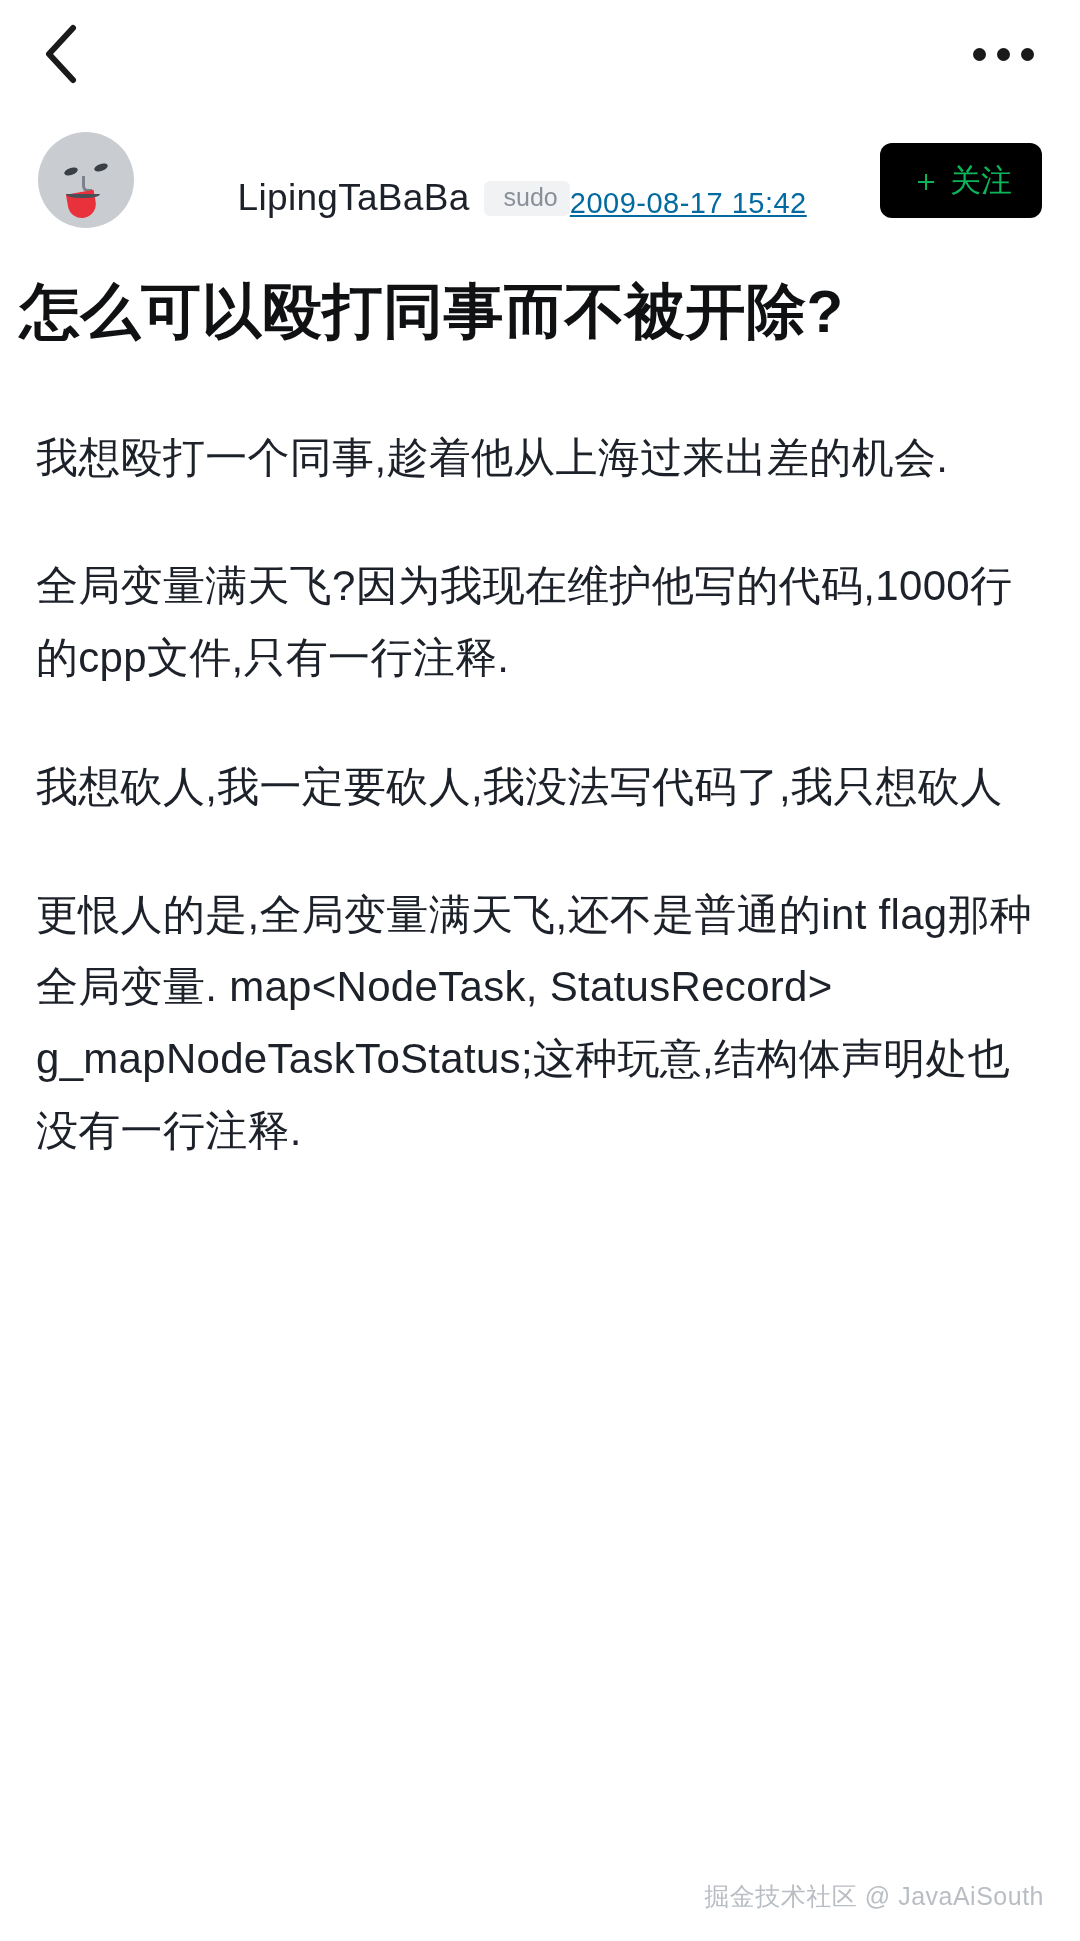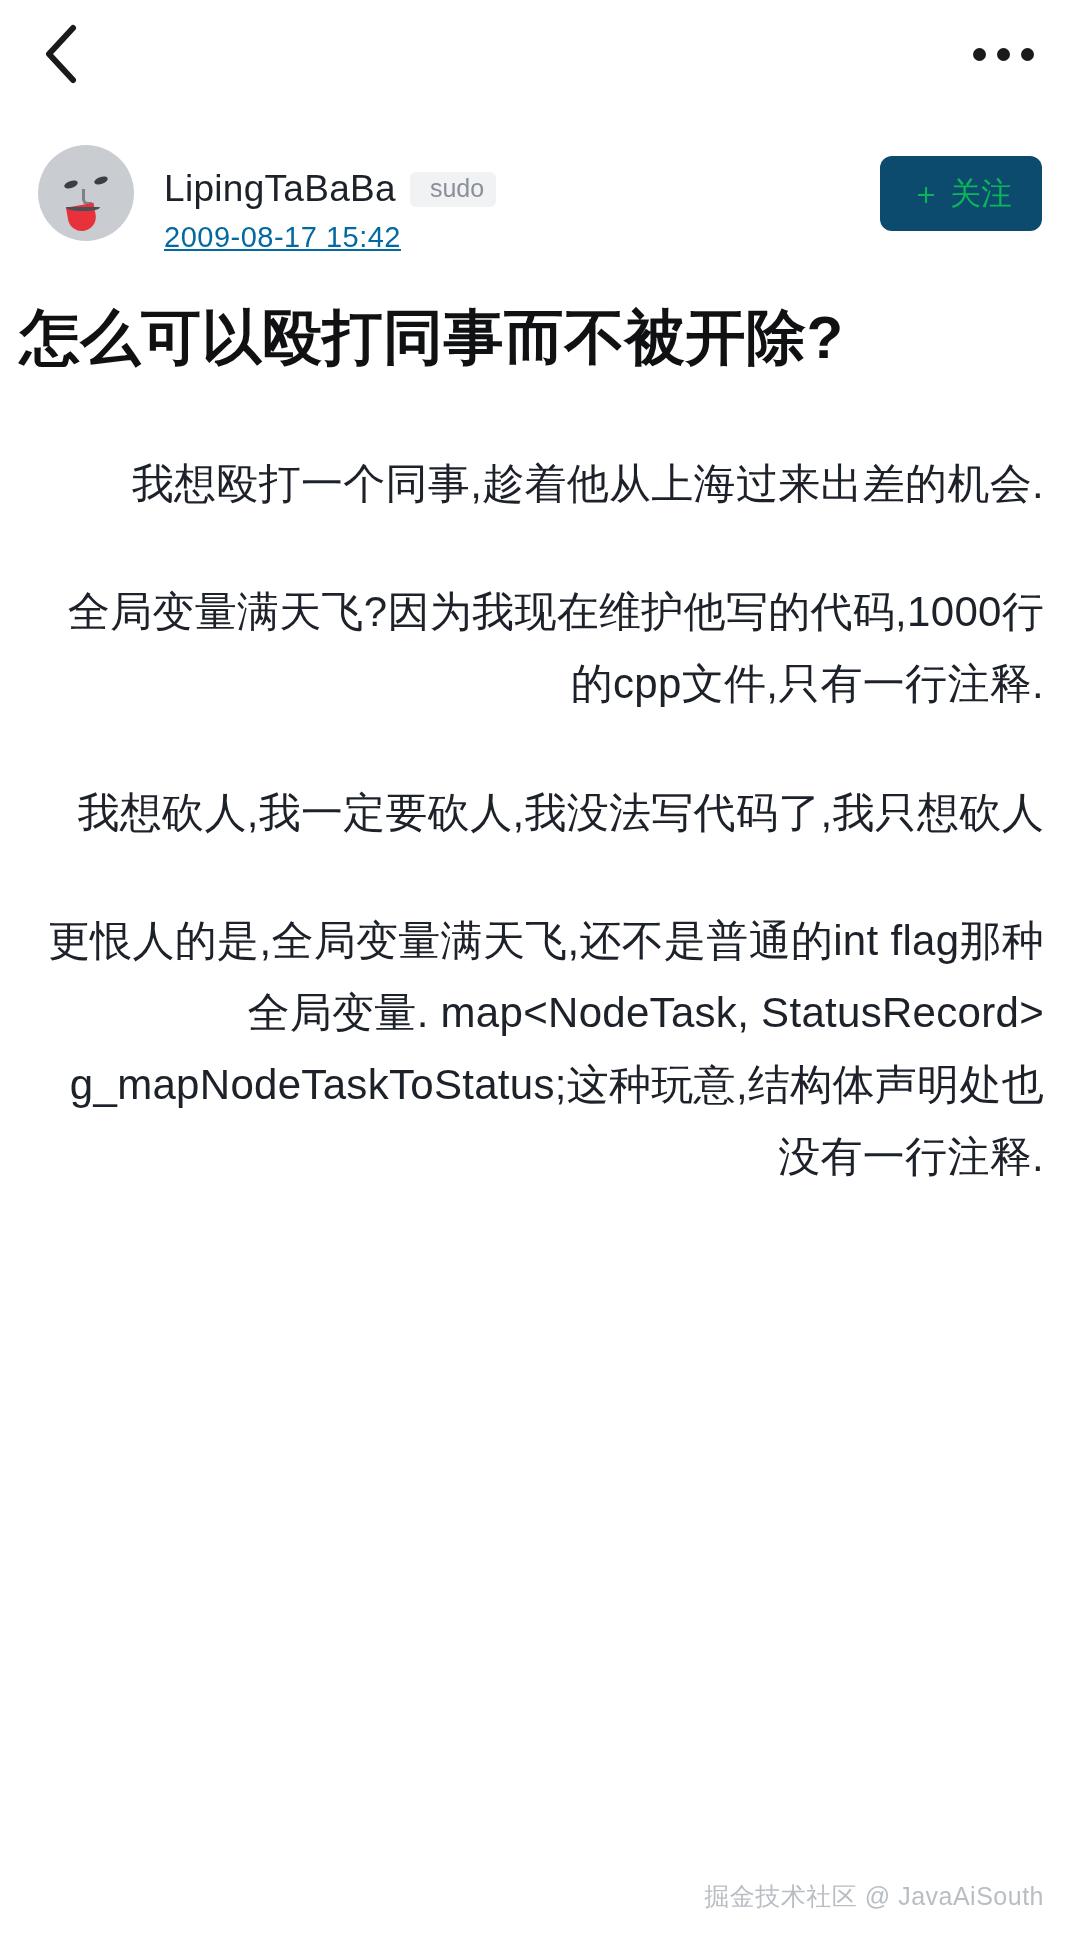--- a/index.html
+++ b/index.html
@@ -95,21 +95,20 @@
     position: absolute;
     left: 28px; top: 56px;
     width: 34px; height: 10px;
     border-bottom: 4px solid #4a4f55;
     border-radius: 0 0 40% 40%;
   }
 
   .author-meta {
     margin-left: 30px;
     display: flex;
-    flex-direction: column;
     justify-content: center;
     flex: 1 1 auto;
     min-width: 0;
     margin-top: 36px;
   }
   .author-name-line {
     display: flex;
     align-items: center;
     gap: 14px;
   }
@@ -129,21 +128,21 @@
   }
   .author-date {
     margin-top: 11px;
     font-size: 29px;
     color: #0369a1;
     letter-spacing: 0.5px;
     text-decoration: underline;
   }
   .follow-btn {
     flex: 0 0 auto;
-    background: #0c4a6e;
+    background: #000000;
     color: #0bb65a;
     font-size: 31px;
     border-radius: 12px;
     padding: 22px 30px;
     line-height: 1;
     white-space: nowrap;
     border: none;
     cursor: pointer;
     font-family: inherit;
   }
@@ -159,21 +158,21 @@
   }
 
   
   .body {
     margin: 70px 36px 0 36px;
     font-size: 42px;
     line-height: 1.72;
     color: #1d2129;
     letter-spacing: 0.3px;
   }
-  .para { margin-bottom: 56px; text-align: right; }
+  .para { margin-bottom: 56px; }
   .para:last-child { margin-bottom: 0; }
 
   
   .watermark {
     position: absolute;
     right: 36px;
     bottom: 28px;
     font-size: 25px;
     color: #b9bec4;
     letter-spacing: 0.5px;

